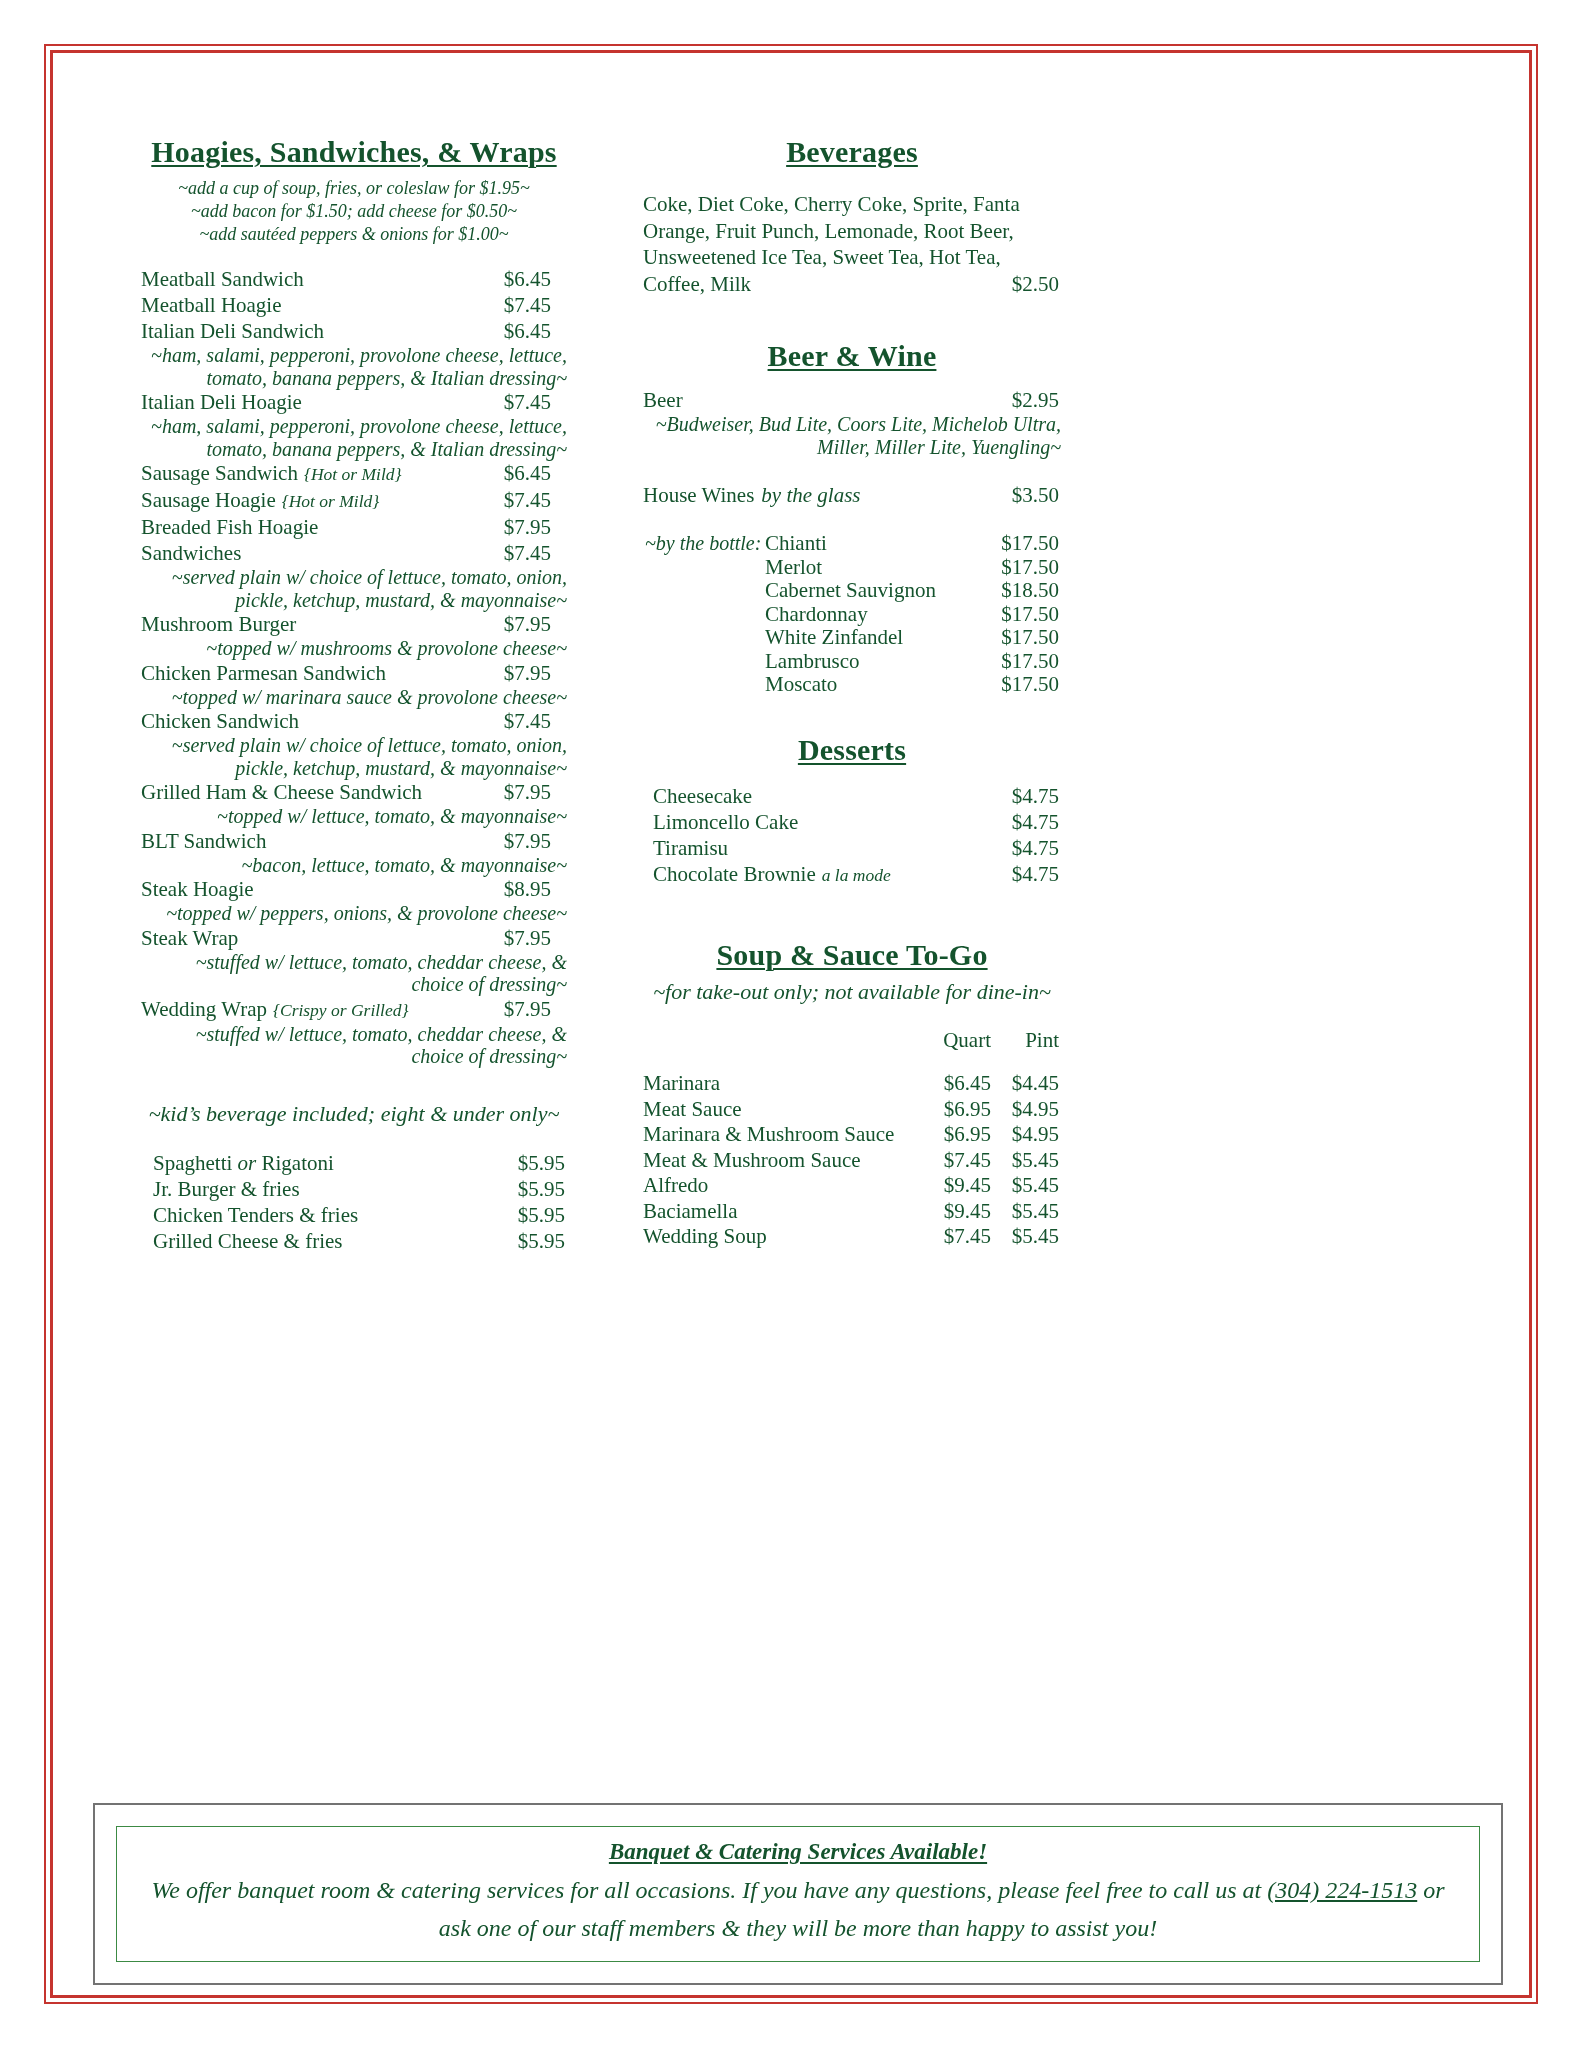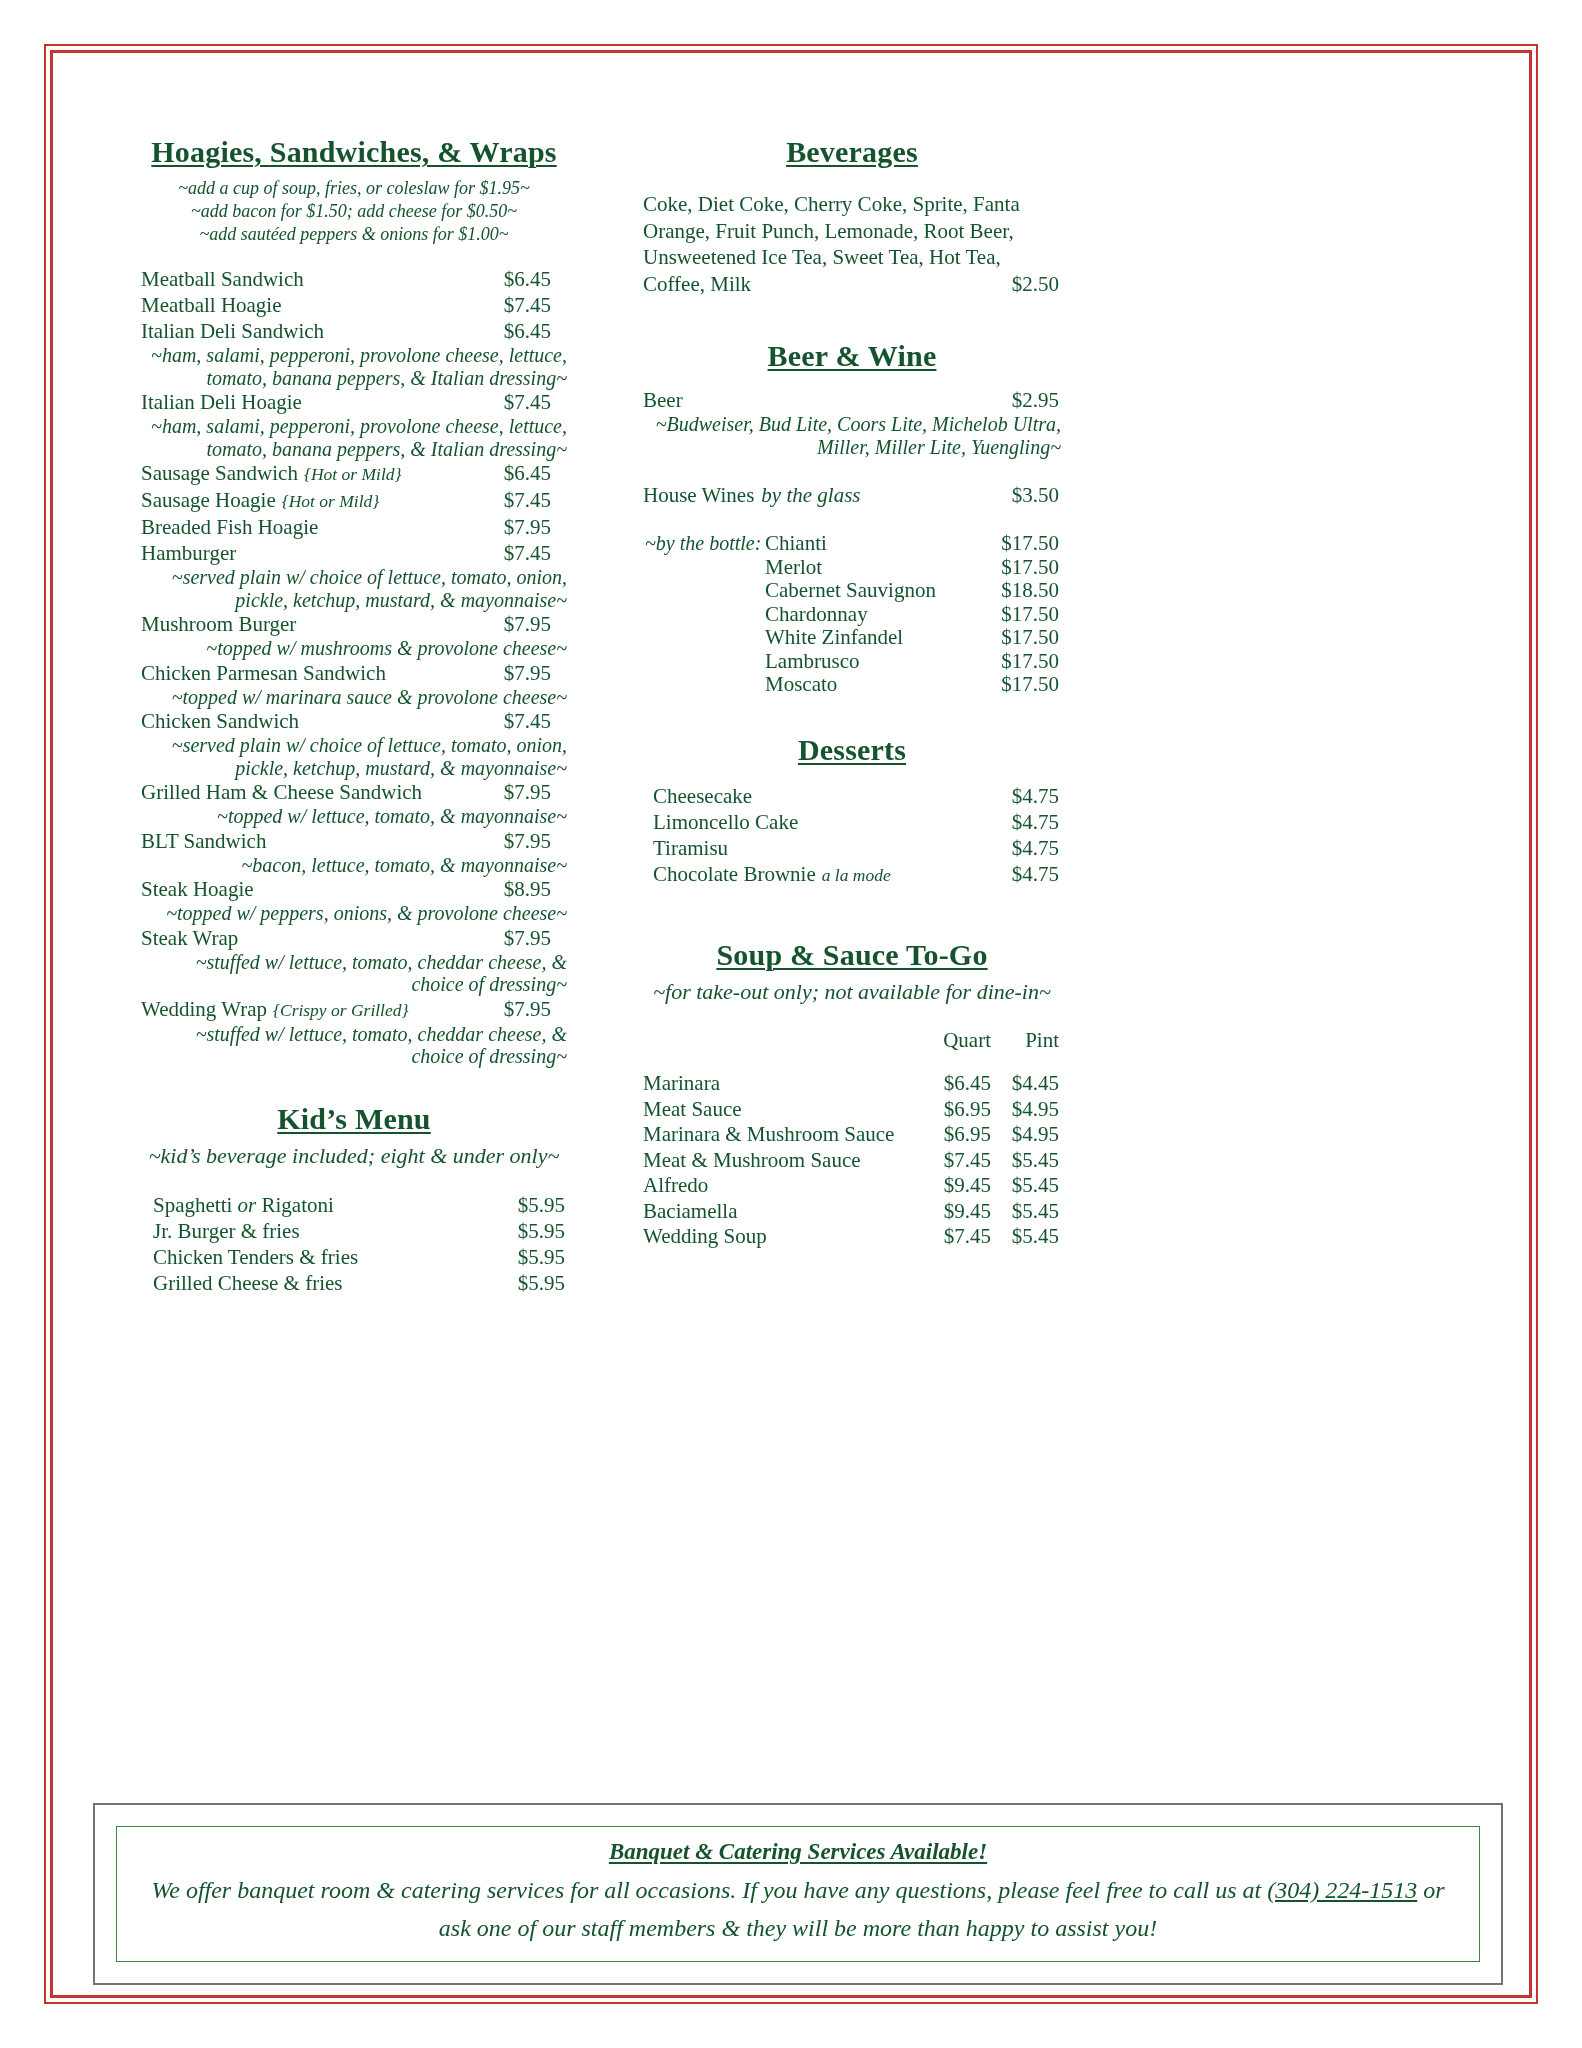--- a/index.html
+++ b/index.html
@@ -164,21 +164,21 @@
                 <div class="item">
                   <div class="item-row">
                     <span class="iname"><span>Breaded Fish Hoagie</span></span>
                     <span class="price">$7.95</span>
                   </div>
 
                 </div>
 
                 <div class="item">
                   <div class="item-row">
-                    <span class="iname"><span>Hamburger</span></span>
+                    <span class="iname"><span>Sandwiches</span></span>
                     <span class="price">$7.45</span>
                   </div>
                   <div class="desc auto-hide">~served plain w/ choice of lettuce, tomato, onion, pickle, ketchup, mustard, &amp; mayonnaise~</div>
                 </div>
 
                 <div class="item">
                   <div class="item-row">
                     <span class="iname"><span>Mushroom Burger</span></span>
                     <span class="price">$7.95</span>
                   </div>
@@ -237,21 +237,20 @@
                   <div class="item-row">
                     <span class="iname"><span>Wedding Wrap</span><span class="qual auto-hide">{Crispy or Grilled}</span></span>
                     <span class="price">$7.95</span>
                   </div>
                   <div class="desc auto-hide">~stuffed w/ lettuce, tomato, cheddar cheese, &amp; choice of dressing~</div>
                 </div>
               </div>
           </section>
 
           <section class="kids">
-            <h2>Kid’s Menu</h2>
             <div class="section-note">~kid’s beverage included; eight &amp; under only~</div>
             <div class="items kids-items">
 
                 <div class="item-row">
                   <span class="iname"><span>Spaghetti</span><span class="it auto-hide"> or </span><span class="auto-hide">Rigatoni</span></span>
                   <span class="price">$5.95</span>
                 </div>
 
                 <div class="item-row">
                   <span class="iname"><span>Jr. Burger &amp; fries</span></span>

